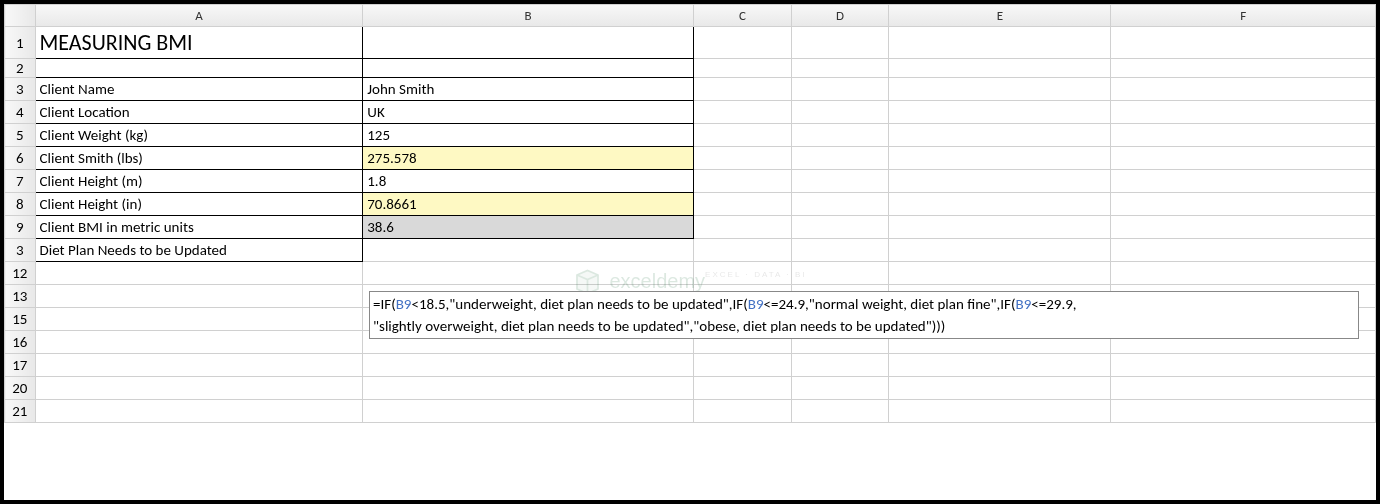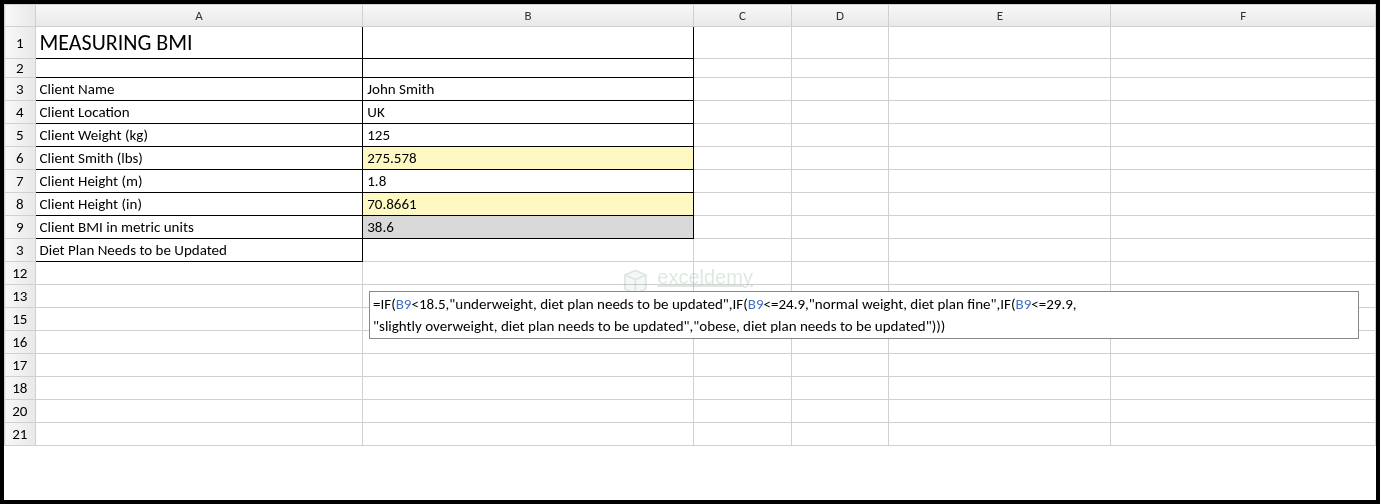--- a/index.html
+++ b/index.html
@@ -120,22 +120,21 @@
       display: flex;
       align-items: center;
       gap: 8px;
     }
     .watermark-icon {
       width: 28px;
       height: 28px;
     }
     .watermark-text {
       display: flex;
-      flex-direction: column;
-      text-decoration: underline;
+      flex-direction: row;
     }
     .watermark-main {
       font-size: 20px;
       font-weight: normal;
     }
     .watermark-sub {
       font-size: 8px;
       letter-spacing: 2px;
       color: #666;
     }
@@ -303,29 +302,20 @@
     <div class="data-row">
       <div class="cell row-header">17</div>
       <div class="cell col-a"></div>
         <div class="cell col-b"></div>
         <div class="cell col-c"></div>
         <div class="cell col-d"></div>
         <div class="cell col-e"></div>
         <div class="cell col-f"></div>
     </div>
     <div class="data-row">
-      <div class="cell row-header">18</div>
-      <div class="cell col-a"></div>
-        <div class="cell col-b"></div>
-        <div class="cell col-c"></div>
-        <div class="cell col-d"></div>
-        <div class="cell col-e"></div>
-        <div class="cell col-f"></div>
-    </div>
-    <div class="data-row">
       <div class="cell row-header">20</div>
       <div class="cell col-a"></div>
         <div class="cell col-b"></div>
         <div class="cell col-c"></div>
         <div class="cell col-d"></div>
         <div class="cell col-e"></div>
         <div class="cell col-f"></div>
     </div>
     <div class="data-row">
       <div class="cell row-header">21</div>

